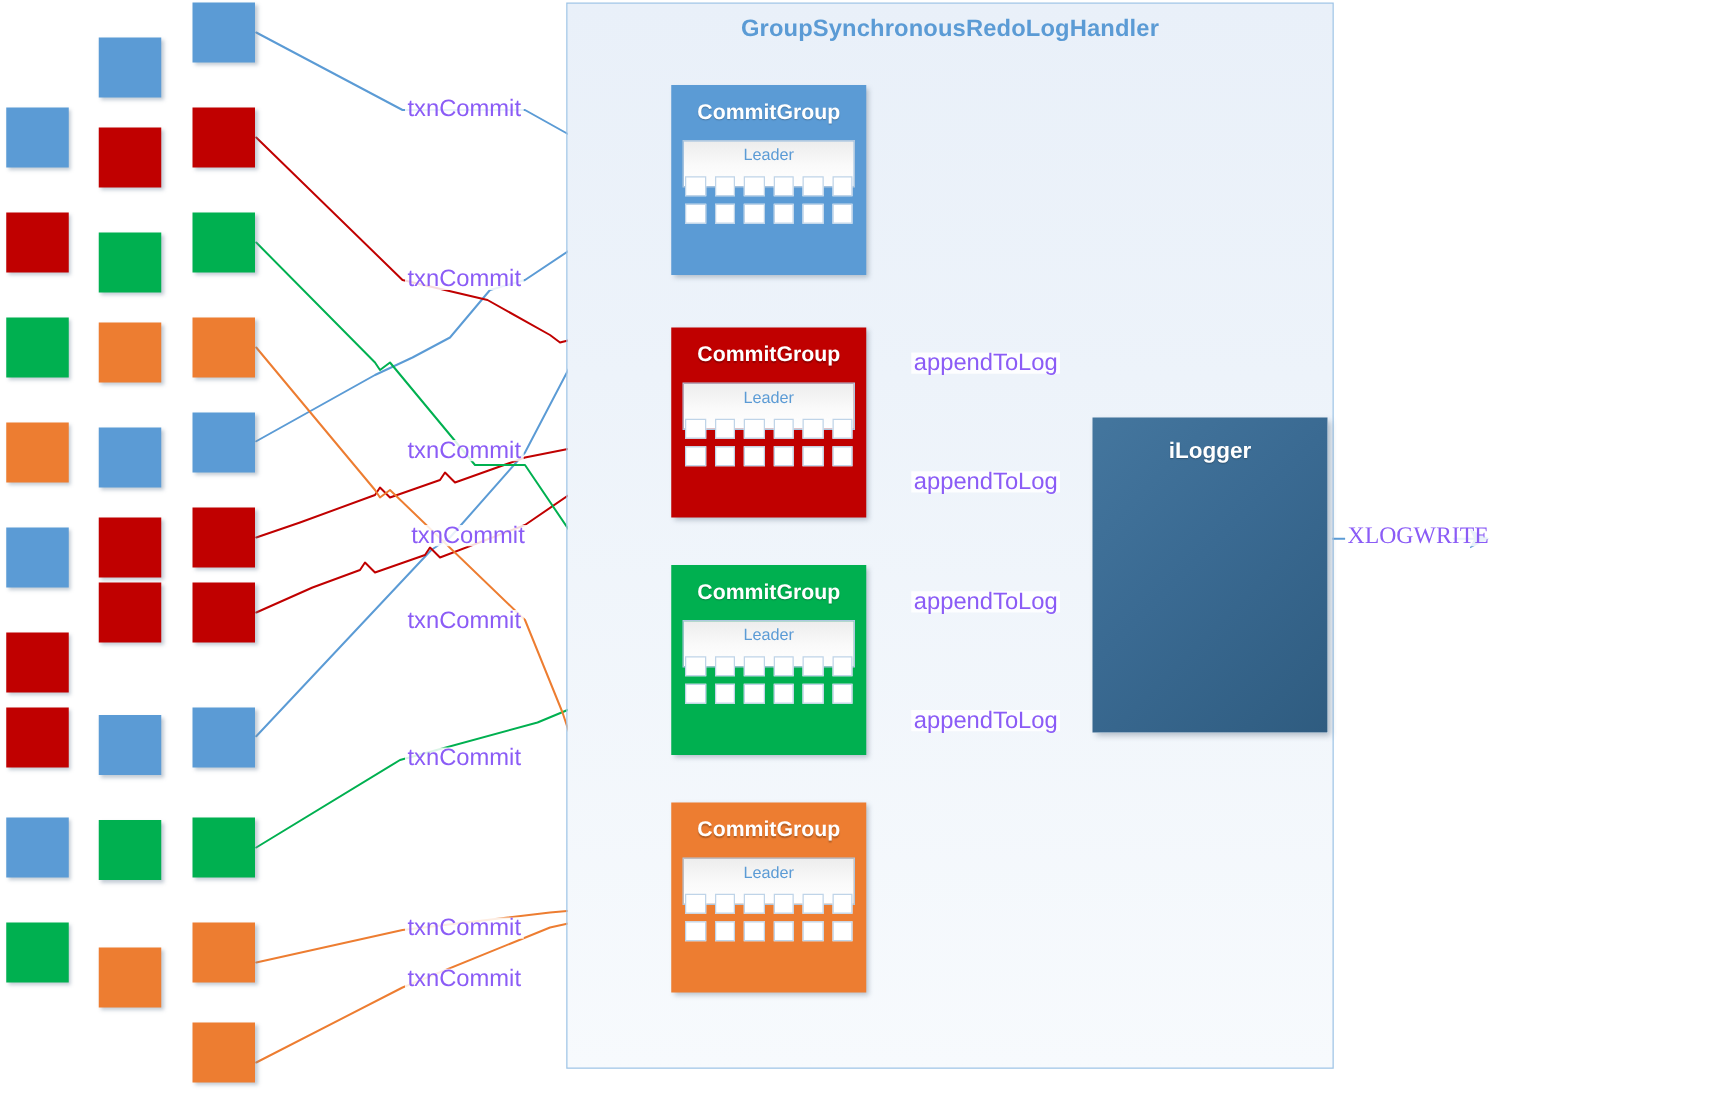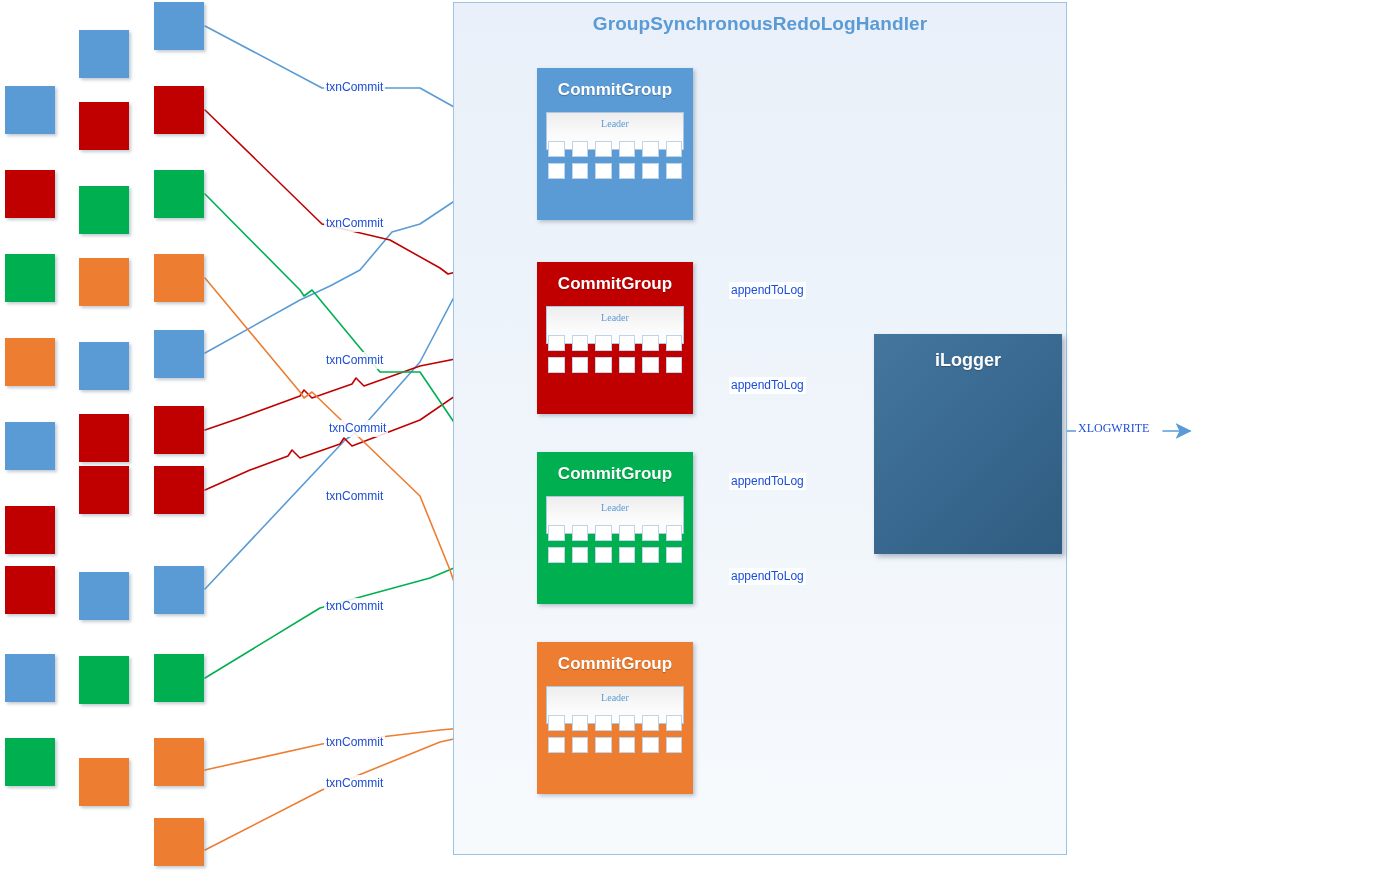--- a/index.html
+++ b/index.html
@@ -38,23 +38,22 @@
   }
   .cg-title{
     position:absolute;left:0;right:0;top:12px;
     text-align:center;color:#ffffff;font-weight:bold;font-size:17px;
     text-shadow:0 1px 1px rgba(0,0,0,.25);
   }
   .cg-leader{
     position:absolute;left:9px;right:9px;top:44px;height:38px;
     background:linear-gradient(180deg,#EDEDED 0%,#FAFAFA 55%,#FFFFFF 100%);
     border:1px solid #AFC8E0;
-    color:#5B9BD5;font-size:10px;text-align:center;line-height:21px;
+    color:#5B9BD5;font-size:13px;text-align:center;line-height:21px;
     box-sizing:border-box;
-    font-family:Liberation Serif, serif;
   }
   .cg-cells{
     position:absolute;left:11px;right:11px;top:73px;
     display:grid;grid-template-columns:repeat(6,1fr);
     grid-auto-rows:16px;gap:6px 7px;
   }
   .cg-cell{
     background:#ffffff;border:1px solid #BFD4E8;box-sizing:border-box;
   }
 
@@ -63,22 +62,22 @@
     box-shadow:3px 3px 5px rgba(90,110,130,.45);
   }
   .nodebox .nb-title{
     position:absolute;left:0;right:0;top:16px;text-align:center;
     color:#fff;font-weight:bold;font-size:18px;
     text-shadow:0 1px 1px rgba(0,0,0,.25);
   }
 
   .edge-label{
     position:absolute;
-    color:#1d4ed8;
-    font-size:12px;
+    color:#8b5cf6;
+    font-size:19px;
     background:rgba(255,255,255,.86);
     padding:0 2px;
     white-space:nowrap;
     line-height:17px;
   }
 </style>
 </head>
 <body>
 
 <div id="stage">
@@ -231,21 +230,21 @@
           <div class="cg-cell"></div>
           <div class="cg-cell"></div>
           <div class="cg-cell"></div>
           <div class="cg-cell"></div>
           <div class="cg-cell"></div>
           <div class="cg-cell"></div>
         </div>
       </div>
     </div>
 
-  <div class="nodebox" style="left:874px;top:334px;width:188px;height:220px;background:linear-gradient(135deg,#44769E 0%,#3A6A92 45%,#2F5C80 100%);">
+  <div class="nodebox" style="left:874px;top:334px;width:188px;height:252px;background:linear-gradient(135deg,#44769E 0%,#3A6A92 45%,#2F5C80 100%);">
     <div class="nb-title">iLogger</div>
   </div>
 
 
   <div id="labels-host">
       <div class="edge-label" style="left: 324px; top: 79px;">txnCommit</div>
       <div class="edge-label" style="left: 324px; top: 215px;">txnCommit</div>
       <div class="edge-label" style="left: 324px; top: 352px;">txnCommit</div>
       <div class="edge-label" style="left: 327px; top: 420px;">txnCommit</div>
       <div class="edge-label" style="left: 324px; top: 488px;">txnCommit</div>

